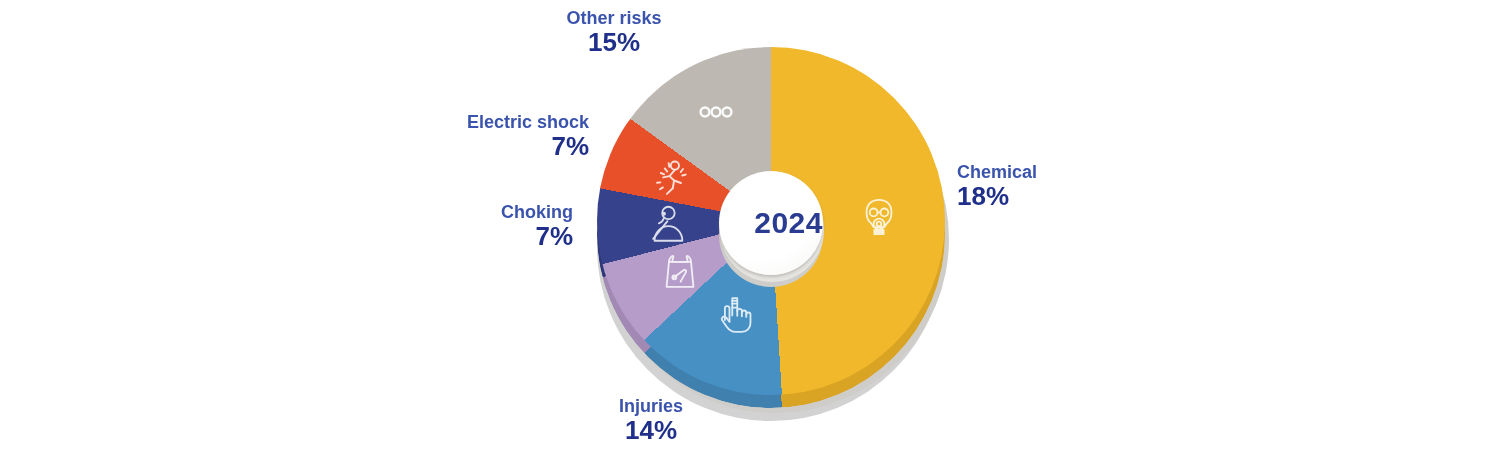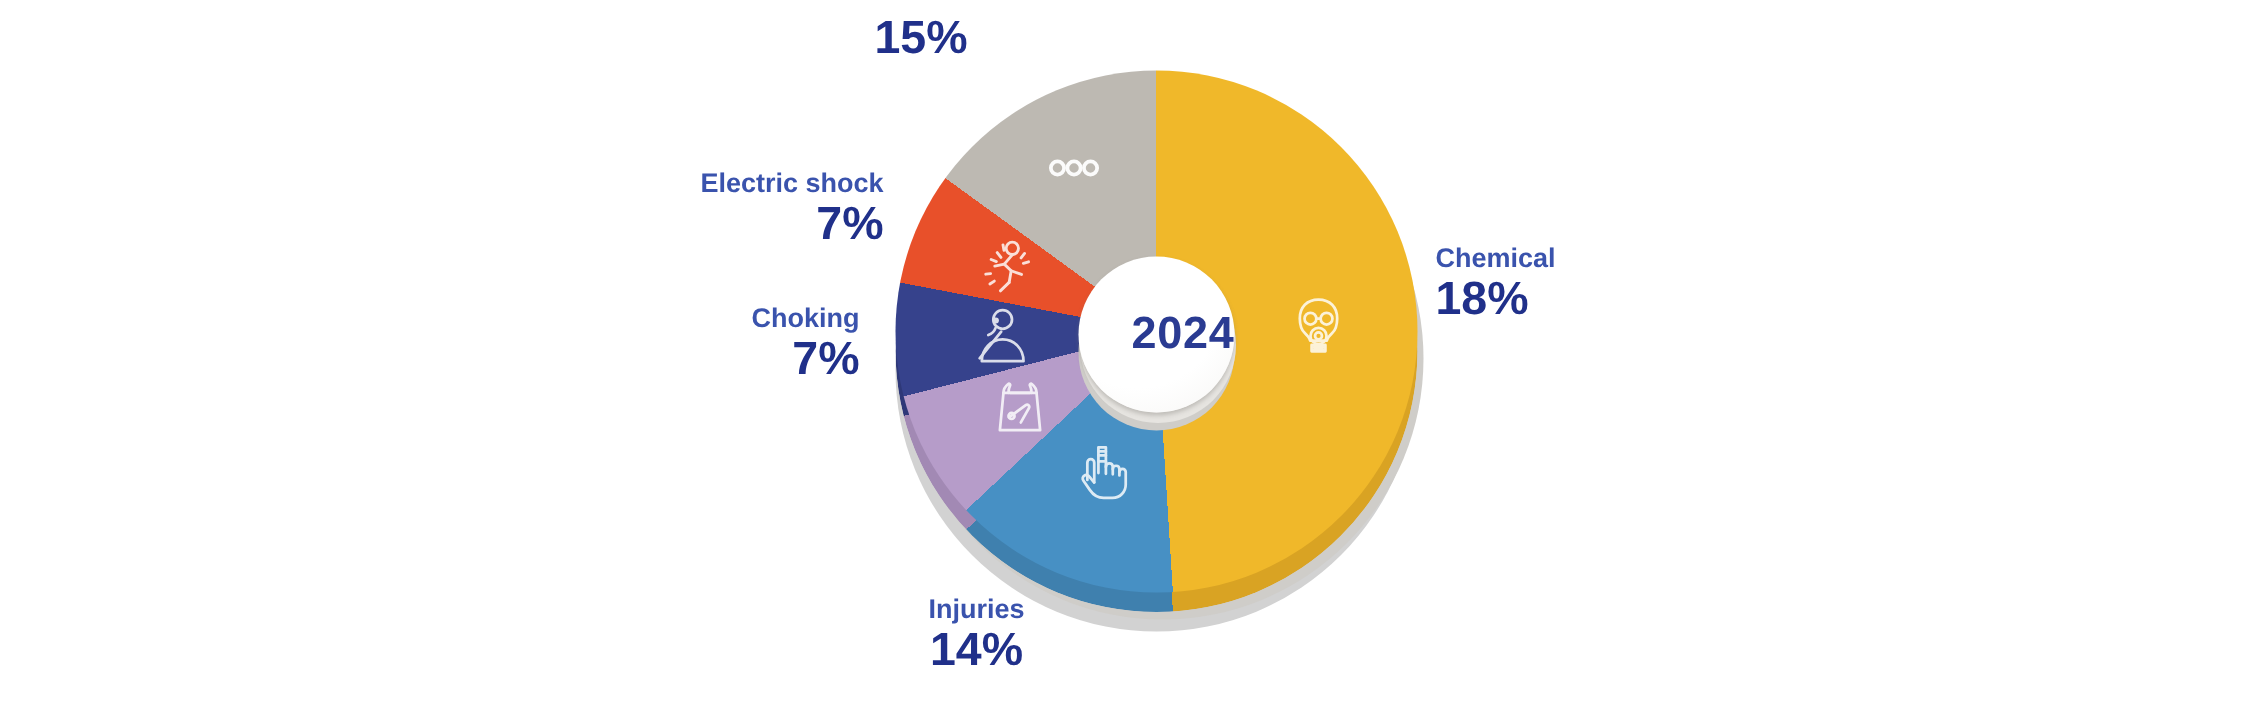--- a/index.html
+++ b/index.html
@@ -142,21 +142,21 @@
     line-height: 1.12;
   }
   .callout .c-name {
     font-size: 18px;
     font-weight: bold;
     display: block;
     white-space: nowrap;
     color: #3a53ad;
   }
   .callout .c-val {
-    font-size: 31px;
+    font-size: 26px;
     font-weight: bold;
     display: block;
     color: #20308a;
   }
   .callout.align-right { text-align: right; }
   .callout.align-left  { text-align: left; }
   .callout.align-center{ text-align: center; }
 </style>
 </head>
 <body>
@@ -245,20 +245,21 @@
       </div>
 
       <div class="hub-shadow"></div>
       <div class="hub-shadow2"></div>
       <div class="hub">
         <span class="hub-label">2024</span>
       </div>
     </div>
 
     <div class="callout align-center" style="left:534px; top:8px; width:160px;">
+      <span class="c-name">Other risks</span>
       <span class="c-val">15%</span>
     </div>
 
     <div class="callout align-right" style="left:421px; top:112px; width:168px;">
       <span class="c-name">Electric shock</span>
       <span class="c-val">7%</span>
     </div>
 
     <div class="callout align-right" style="left:421px; top:202px; width:152px;">
       <span class="c-name">Choking</span>

